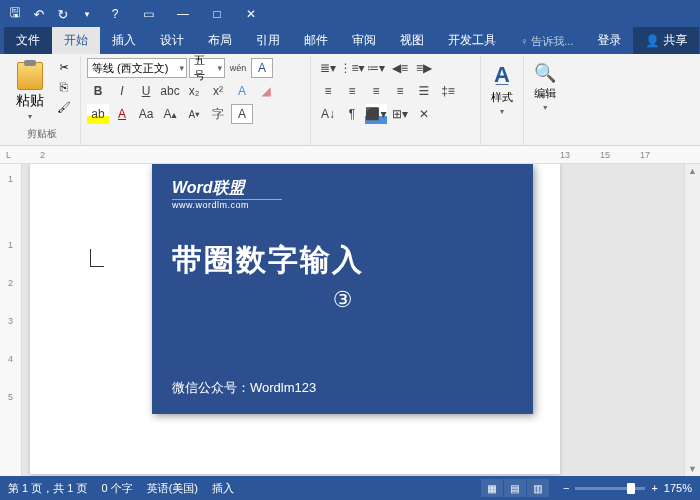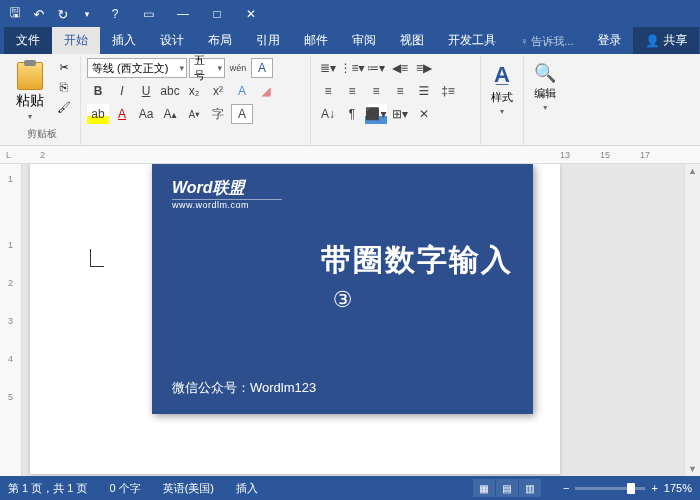--- a/index.html
+++ b/index.html
@@ -37,25 +37,25 @@
 .ruler-h{height:18px;background:#f8f8f8;border-bottom:1px solid #ddd;display:flex;align-items:center;font-size:9px;color:#888;padding-left:30px;position:relative}
 .ruler-h span{position:absolute}
 .workspace{display:flex;height:312px;background:#e6e6e6}
 .ruler-v{width:22px;background:#f8f8f8;border-right:1px solid #ddd;display:flex;flex-direction:column;align-items:center;font-size:9px;color:#888;padding-top:10px;gap:28px}
 .docarea{flex:1;position:relative;overflow:hidden}
 .page{position:absolute;left:8px;top:0;width:530px;height:310px;background:#fff;box-shadow:0 1px 4px rgba(0,0,0,.2)}
 .cursor{position:absolute;left:60px;top:85px;width:14px;height:18px;border-left:1px solid #333;border-bottom:1px solid #333}
 .overlay{position:absolute;left:130px;top:0;width:381px;height:250px;background:#2d4f8e;color:#fff;padding:14px 20px;box-shadow:2px 2px 8px rgba(0,0,0,.4)}
 .logo{font-size:16px;font-weight:bold;font-style:italic}
 .logo-sub{font-size:9px;border-top:1px solid rgba(255,255,255,.5);width:110px;letter-spacing:.5px}
-.ov-title{font-size:30px;font-weight:bold;text-align:right;margin-top:30px;letter-spacing:2px}
+.ov-title{font-size:30px;font-weight:bold;text-align:left;margin-top:30px;letter-spacing:2px}
 .ov-num{font-size:22px;text-align:center;margin-top:6px}
 .ov-footer{font-size:13px;margin-top:66px}
 .scroll-v{width:16px;background:#f0f0f0;border-left:1px solid #ddd;display:flex;flex-direction:column;align-items:center;justify-content:space-between;padding:2px 0;font-size:9px;color:#888}
-.statusbar{height:24px;background:#2b579a;color:#fff;display:flex;align-items:center;padding:0 8px;font-size:11px;gap:22px}
+.statusbar{height:24px;background:#2b579a;color:#fff;display:flex;align-items:center;padding:0 8px;font-size:11px;gap:14px}
 .statusbar .spacer{flex:1}
 .view-btns{display:flex;gap:1px}
 .view-btns span{width:22px;height:18px;display:flex;align-items:center;justify-content:center;background:rgba(255,255,255,.1);font-size:10px}
 .zoom{display:flex;align-items:center;gap:6px}
 .slider{width:70px;height:3px;background:rgba(255,255,255,.3);position:relative}
 .slider::after{content:"";position:absolute;right:10px;top:-4px;width:8px;height:11px;background:#fff;border-radius:1px}
 .styles-btn{display:flex;flex-direction:column;align-items:center;padding:4px;gap:2px}
 .Aicon{font-size:22px;color:#2b579a;font-weight:bold;position:relative}
 </style>
 </head>

